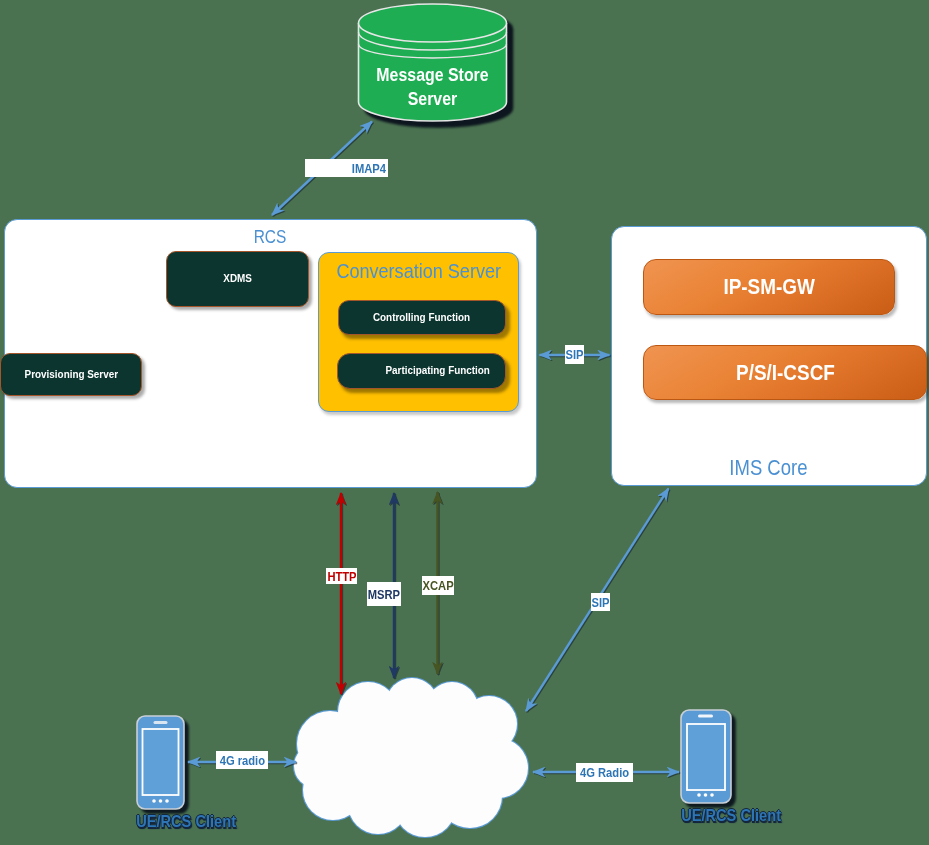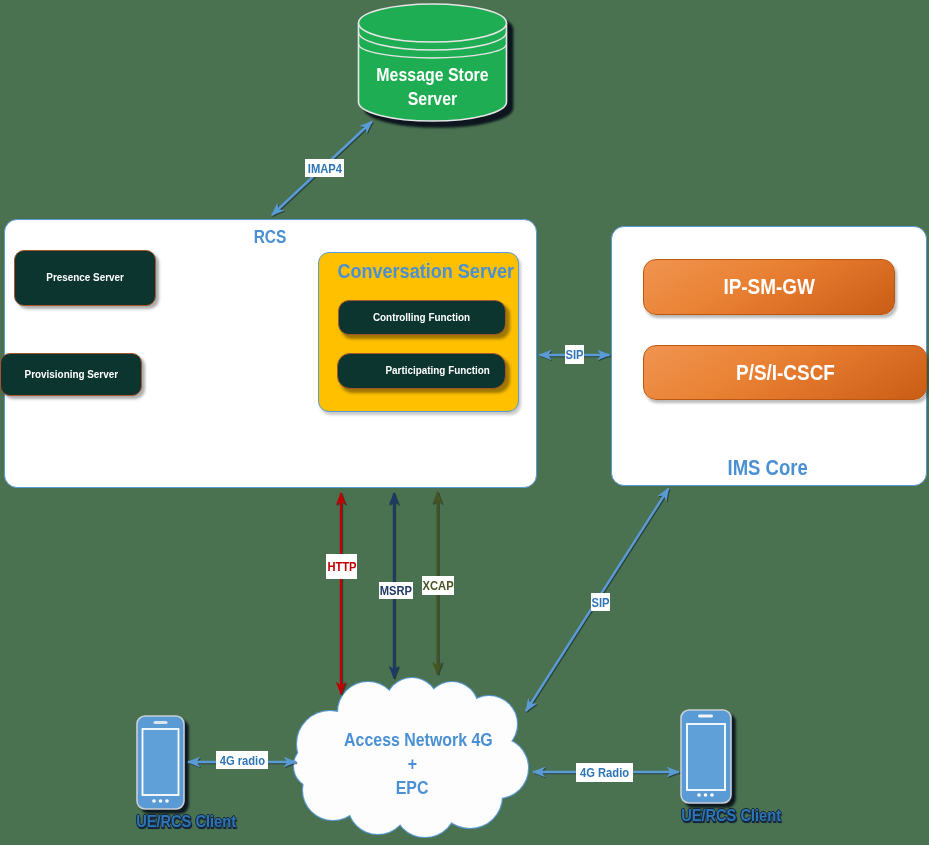--- a/index.html
+++ b/index.html
@@ -1,21 +1,21 @@
 <!DOCTYPE html>
 <html style="--c-background: #4A7150; --c-accent-blue: #5B9BD5; --c-title-blue: #4A90D2; --c-label-blue: #2E75B6; --c-dark-teal: #0B352E; --c-teal-border: #A4552A; --c-gold: #FFC000; --c-orange-mid: #DD7124; --c-red: #C00000; --c-navy: #1F3864; --c-olive: #475522; --c-cylinder-green: #1EAD53; --c-phone-blue: #5B9BD5;"><head>
 <meta charset="utf-8">
 <style>
   html,body{margin:0;padding:0;}
   body{font-family:"Liberation Sans","DejaVu Sans",sans-serif;}
   #stage{position:relative;width:929px;height:845px;background:var(--c-background);overflow:hidden;}
   .box{position:absolute;box-sizing:border-box;}
   .cnd{display:inline-block;transform:scaleX(0.86);transform-origin:50% 50%;}
   .white-frame{background:#ffffff;border:1.6px solid var(--c-accent-blue);border-radius:13px;}
-  .frame-title{position:absolute;font-weight:bold;color:var(--c-title-blue);text-align:center;white-space:nowrap;}
+  .frame-title{position:absolute;font-weight:normal;color:var(--c-title-blue);text-align:center;white-space:nowrap;}
   .teal{background:var(--c-dark-teal);border:1.3px solid var(--c-teal-border);border-radius:10px;
         color:#ffffff;font-weight:bold;font-size:11.5px;line-height:1.32;
         display:flex;align-items:center;justify-content:center;text-align:center;
         box-shadow:3px 3px 3px rgba(0,0,0,0.33);}
   .teal2{border-radius:13px;box-shadow:3.5px 4px 3px rgba(0,0,0,0.38);}
   .gold{background:var(--c-gold);border:1.2px solid var(--c-accent-blue);border-radius:11px;
         box-shadow:2px 3px 3px rgba(0,0,0,0.22);}
   .orangebtn{background:linear-gradient(150deg,#f09451 0%,#e98234 40%,#e1752a 60%,#ca5d15 100%);
         border:1px solid #bc5712;border-radius:13px;color:#ffffff;font-weight:bold;font-size:22px;
         display:flex;align-items:center;justify-content:center;
@@ -48,22 +48,22 @@
   .ln{stroke-width:2.4;fill:none;}
 </style>
 </head>
 <body>
 
 <div id="stage">
 
   <div class="box white-frame" style="left:4px;top:219px;width:533px;height:269px;"></div>
   <div class="frame-title" style="left:220px;top:227px;width:100px;font-size:18px;"><span class="cnd">RCS</span></div>
 
-  <div class="box teal" style="left:14px;top:250px;width:142px;height:56px;">
-    <span class="cnd">Presence Server</span>
+  <div class="box teal" style="left:166px;top:251px;width:143px;height:56px;">
+    <span class="cnd">XDMS</span>
   </div>
   <div class="box teal" style="left:0;top:353px;width:142px;height:43px;">
     <span class="cnd">Provisioning Server</span>
   </div>
 
   <div class="box gold" style="left:317.5px;top:251.5px;width:201px;height:160px;"></div>
   <div class="frame-title" style="left:323px;top:259px;width:190px;font-size:21px;"><span class="cnd">Conversation Server</span></div>
   <div class="box teal teal2" style="left:338px;top:300px;width:168px;height:35px;border-radius:11px;">
     <span class="cnd">Controlling Function</span>
   </div>
@@ -157,36 +157,31 @@
       <line x1="394" y1="493" x2="394" y2="678" class="ln ln-navy" marker-start="url(#mnavy)" marker-end="url(#mnavy)"></line>
       <line x1="437.5" y1="492" x2="437.5" y2="674" class="ln ln-olive" marker-start="url(#molive)" marker-end="url(#molive)"></line>
       <line x1="668.5" y1="488.5" x2="526" y2="711" class="ln ln-blue" marker-start="url(#mblue)" marker-end="url(#mblue)"></line>
       <line x1="188" y1="762" x2="296" y2="762" class="ln ln-blue" marker-start="url(#mblue)" marker-end="url(#mblue)"></line>
       <line x1="533" y1="772" x2="679" y2="772" class="ln ln-blue" marker-start="url(#mblue)" marker-end="url(#mblue)"></line>
     </g>
   </svg>
 
   <div class="cyl-text" style="left:362px;top:63px;width:141px;">Message Store Server</div>
 
-  <div class="cloud-text" style="left:332px;top:728px;width:160px;">
-    <div><span class="cnd">Access Network 4G</span></div>
-    <div><span class="cnd">+</span></div>
-    <div><span class="cnd">EPC</span></div>
-  </div>
 
-  <div class="chip blue" style="left:305px;top:159px;width:39px;height:18px;">
+  <div class="chip blue" style="left:305px;top:159px;width:39px;height:18px;padding-left:44px;">
       <span class="cnd">IMAP4</span>
     </div>
   <div class="chip blue" style="left:565px;top:345px;width:19px;height:19px;">
       <span class="cnd">SIP</span>
     </div>
-  <div class="chip red" style="left:326px;top:554px;width:31px;height:25px;">
+  <div class="chip red" style="left:326px;top:568px;width:31px;height:16px;">
       <span class="cnd">HTTP</span>
     </div>
-  <div class="chip navy" style="left:379px;top:582px;width:34px;height:17px;">
+  <div class="chip navy" style="left:367px;top:582px;width:34px;height:24px;">
       <span class="cnd">MSRP</span>
     </div>
   <div class="chip olive" style="left:422px;top:576px;width:32px;height:19px;text-align:right;">
       <span class="cnd">XCAP</span>
     </div>
   <div class="chip blue" style="left:591px;top:593px;width:19px;height:18px;">
       <span class="cnd">SIP</span>
     </div>
   <div class="chip blue" style="left:216px;top:751px;width:52px;height:18px;">
       <span class="cnd">4G radio</span>

